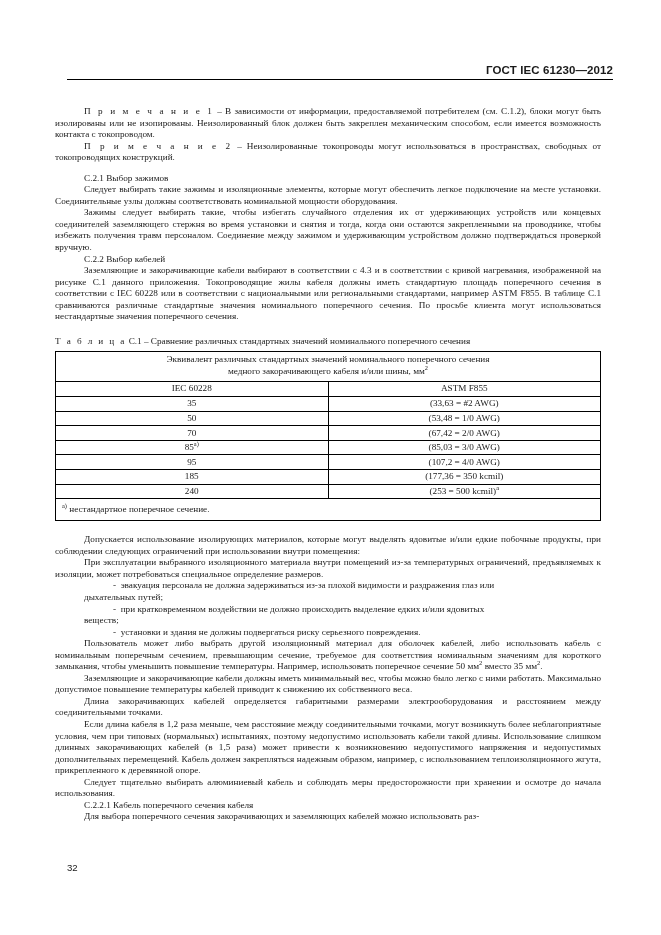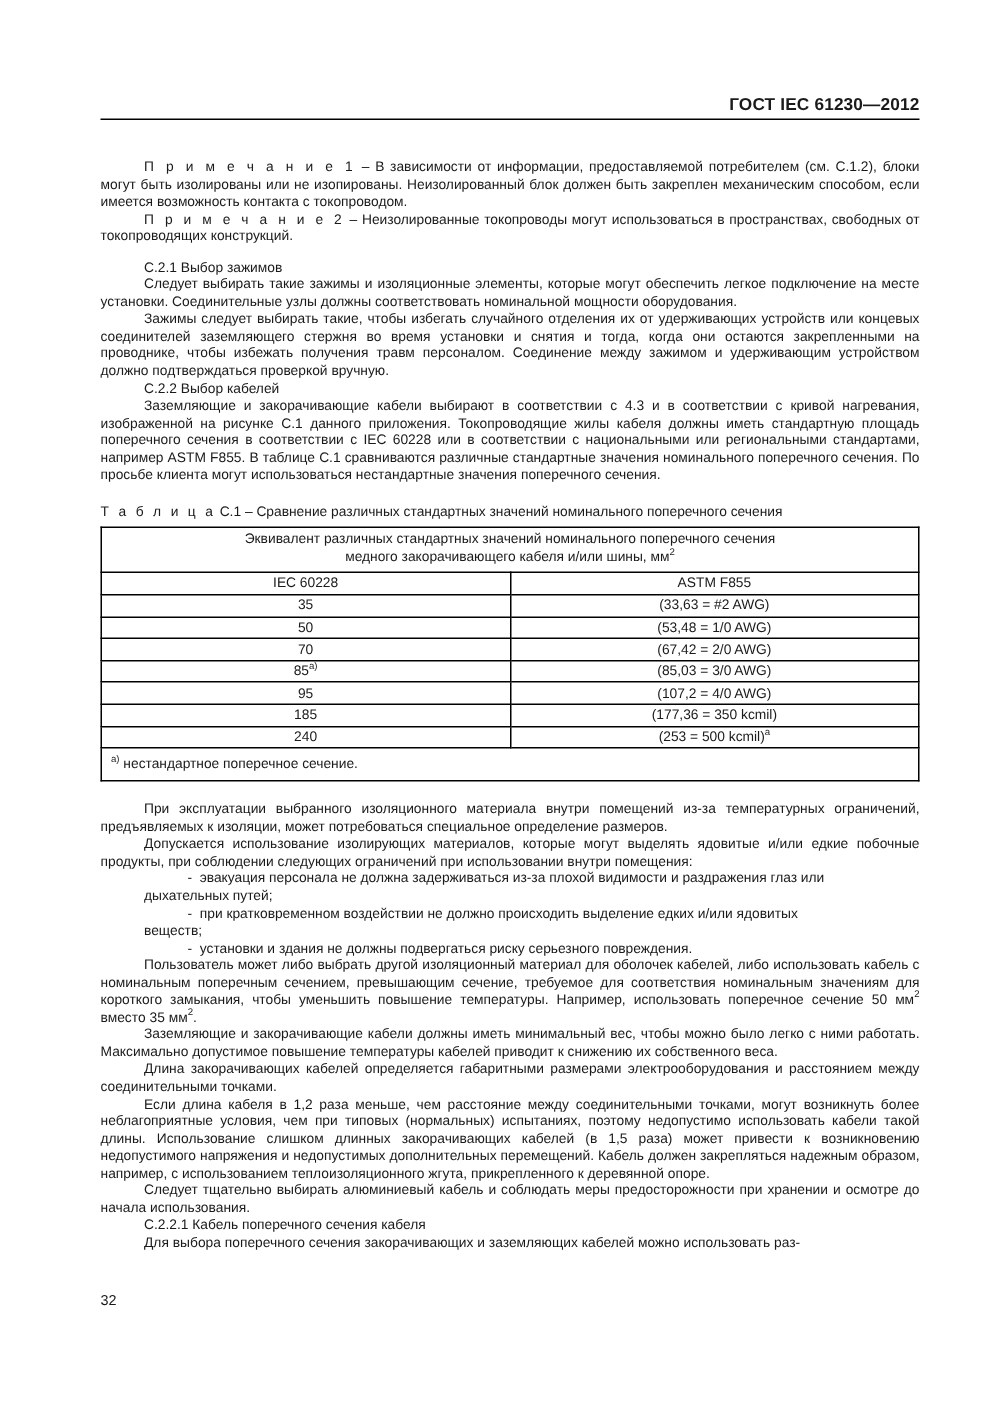--- a/index.html
+++ b/index.html
@@ -37,22 +37,23 @@
     margin-top: 3px;
     margin-left: 67px;
     border-bottom: 1.1px solid #000;
     width: 546px;
   }
 
   
   .content {
     position: absolute;
     top: 106px;
-    left: 67px;
+    left: 55px;
     width: 546px;
+    font-family: Liberation Serif, serif;
   }
 
   p.para {
     margin: 0;
     font-size: 9.2px;
     line-height: 11.55px;
     text-align: justify;
     text-justify: inter-word;
     hyphens: none;
     letter-spacing: 0.01px;
@@ -219,22 +220,22 @@
           <td class="right-edge"><span>(253 = 500 kcmil)</span><sup>a</sup></td>
         </tr>
         <tr>
           <td class="foot" colspan="2"><sup>a)</sup><span> нестандартное поперечное сечение.</span></td>
         </tr>
       </tbody>
     </table>
 
     <div class="gap-l"></div>
 
+    <p class="para indent">Допускается использование изолирующих материалов, которые могут выделять ядовитые и/или едкие побочные продукты, при соблюдении следующих ограничений при использовании внутри помещения:</p>
     <p class="para indent">При эксплуатации выбранного изоляционного материала внутри помещений из-за температурных ограничений, предъявляемых к изоляции, может потребоваться специальное определение размеров.</p>
-    <p class="para indent">Допускается использование изолирующих материалов, которые могут выделять ядовитые и/или едкие побочные продукты, при соблюдении следующих ограничений при использовании внутри помещения:</p>
 
     <p class="dash-item"><span>-</span>&nbsp;&nbsp;<span>эвакуация персонала не должна задерживаться из-за плохой видимости и раздражения глаз или</span><span class="cont">дыхательных путей;</span></p>
     <p class="dash-item"><span>-</span>&nbsp;&nbsp;<span>при кратковременном воздействии не должно происходить выделение едких и/или ядовитых</span><span class="cont">веществ;</span></p>
     <p class="dash-item"><span>-</span>&nbsp;&nbsp;<span>установки и здания не должны подвергаться риску серьезного повреждения.</span></p>
 
     <p class="para indent"><span>Пользователь может либо выбрать другой изоляционный материал для оболочек кабелей, либо использовать кабель с номинальным поперечным сечением, превышающим сечение, требуемое для соответствия номинальным значениям для короткого замыкания, чтобы уменьшить повышение температуры. Например, использовать поперечное сечение 50 мм</span><sup>2</sup><span> вместо 35 мм</span><sup>2</sup><span>.</span></p>
 
     <p class="para indent">Заземляющие и закорачивающие кабели должны иметь минимальный вес, чтобы можно было легко с ними работать. Максимально допустимое повышение температуры кабелей приводит к снижению их собственного веса.</p>
     <p class="para indent">Длина закорачивающих кабелей определяется габаритными размерами электрооборудования и расстоянием между соединительными точками.</p>
     <p class="para indent">Если длина кабеля в 1,2 раза меньше, чем расстояние между соединительными точками, могут возникнуть более неблагоприятные условия, чем при типовых (нормальных) испытаниях, поэтому недопустимо использовать кабели такой длины. Использование слишком длинных закорачивающих кабелей (в 1,5 раза) может привести к возникновению недопустимого напряжения и недопустимых дополнительных перемещений. Кабель должен закрепляться надежным образом, например, с использованием теплоизоляционного жгута, прикрепленного к деревянной опоре.</p>

